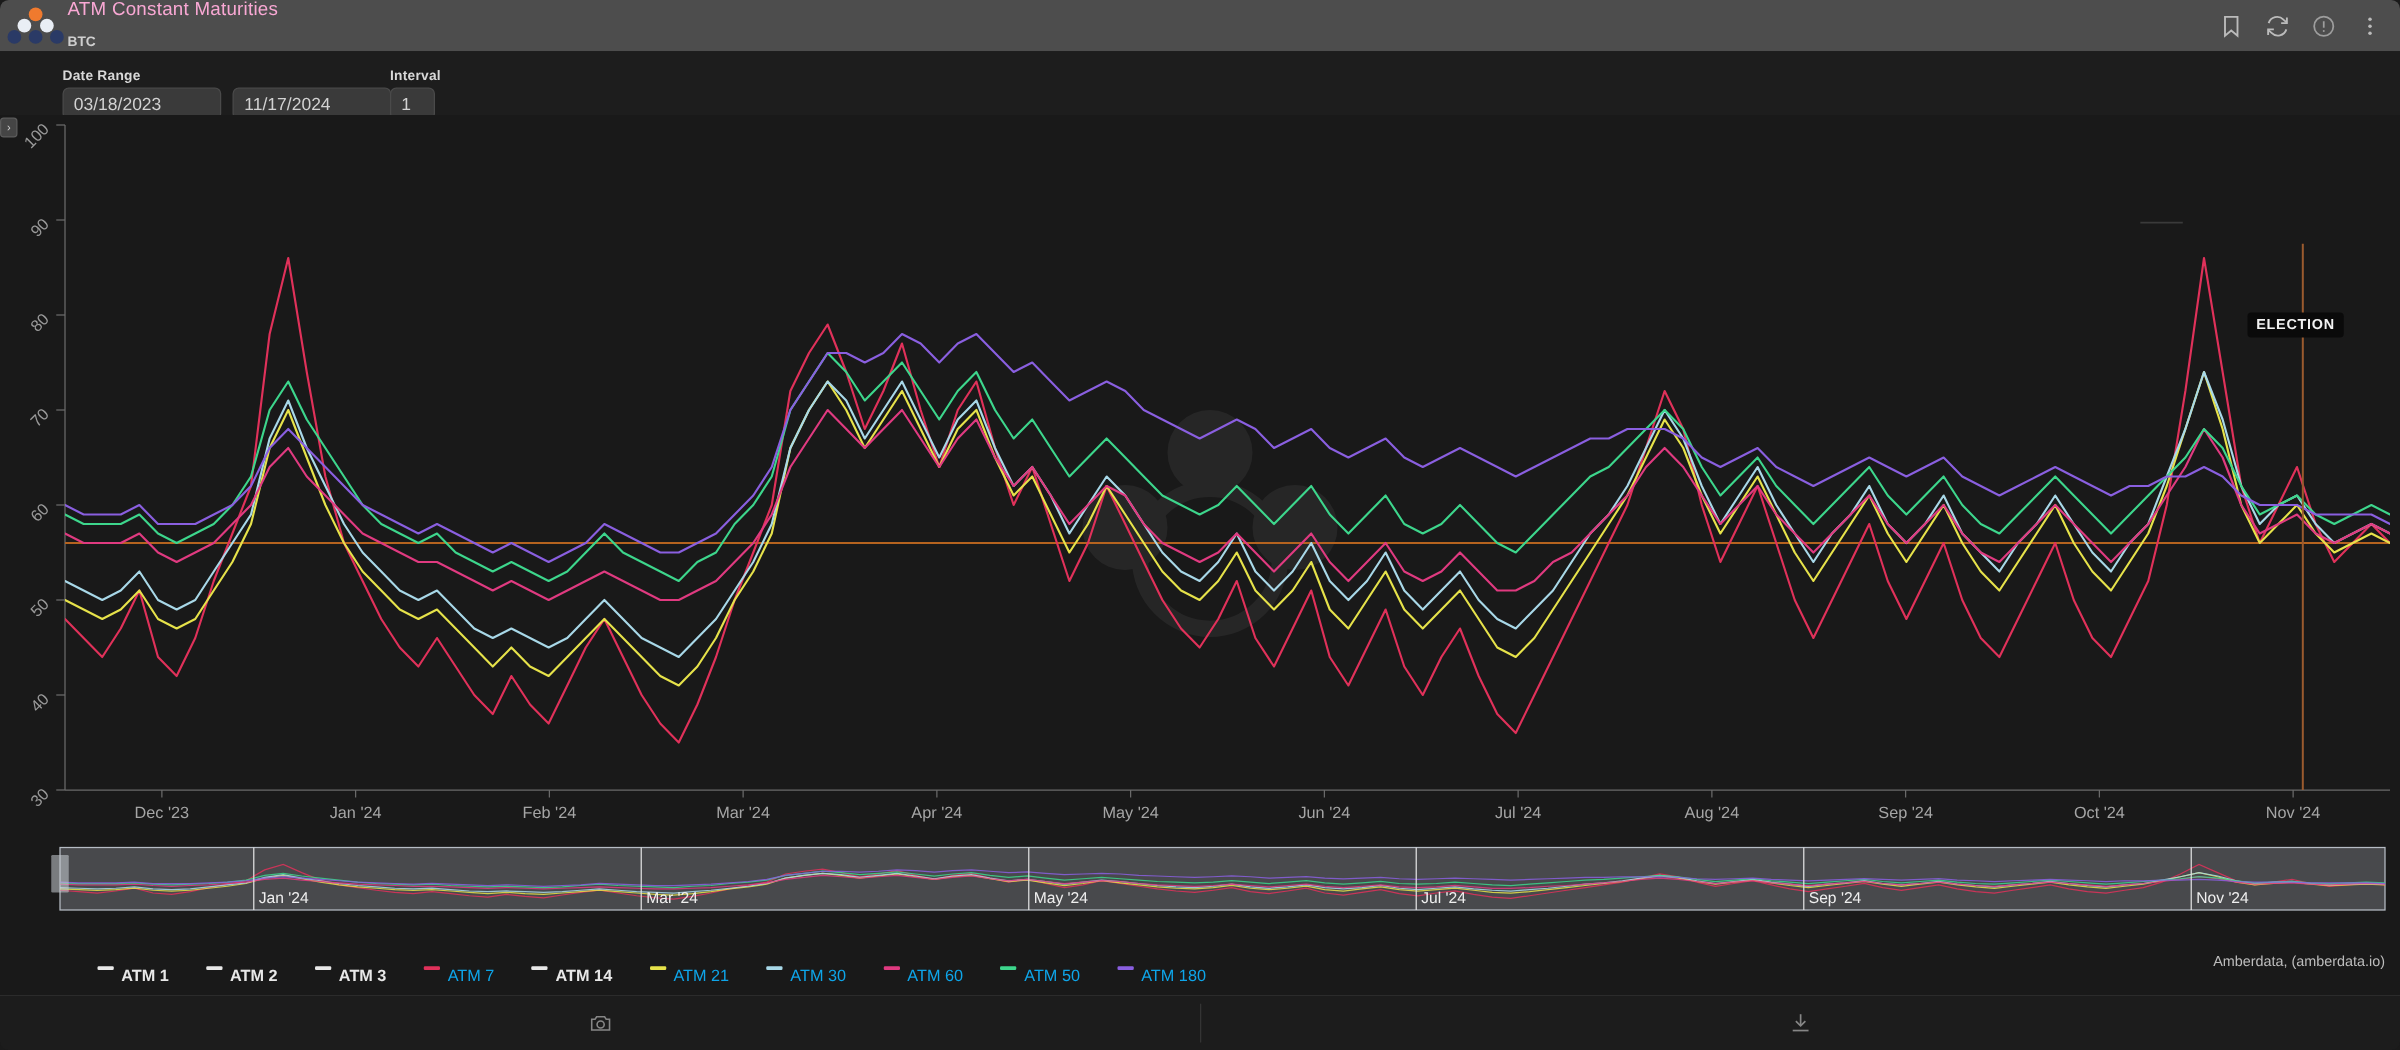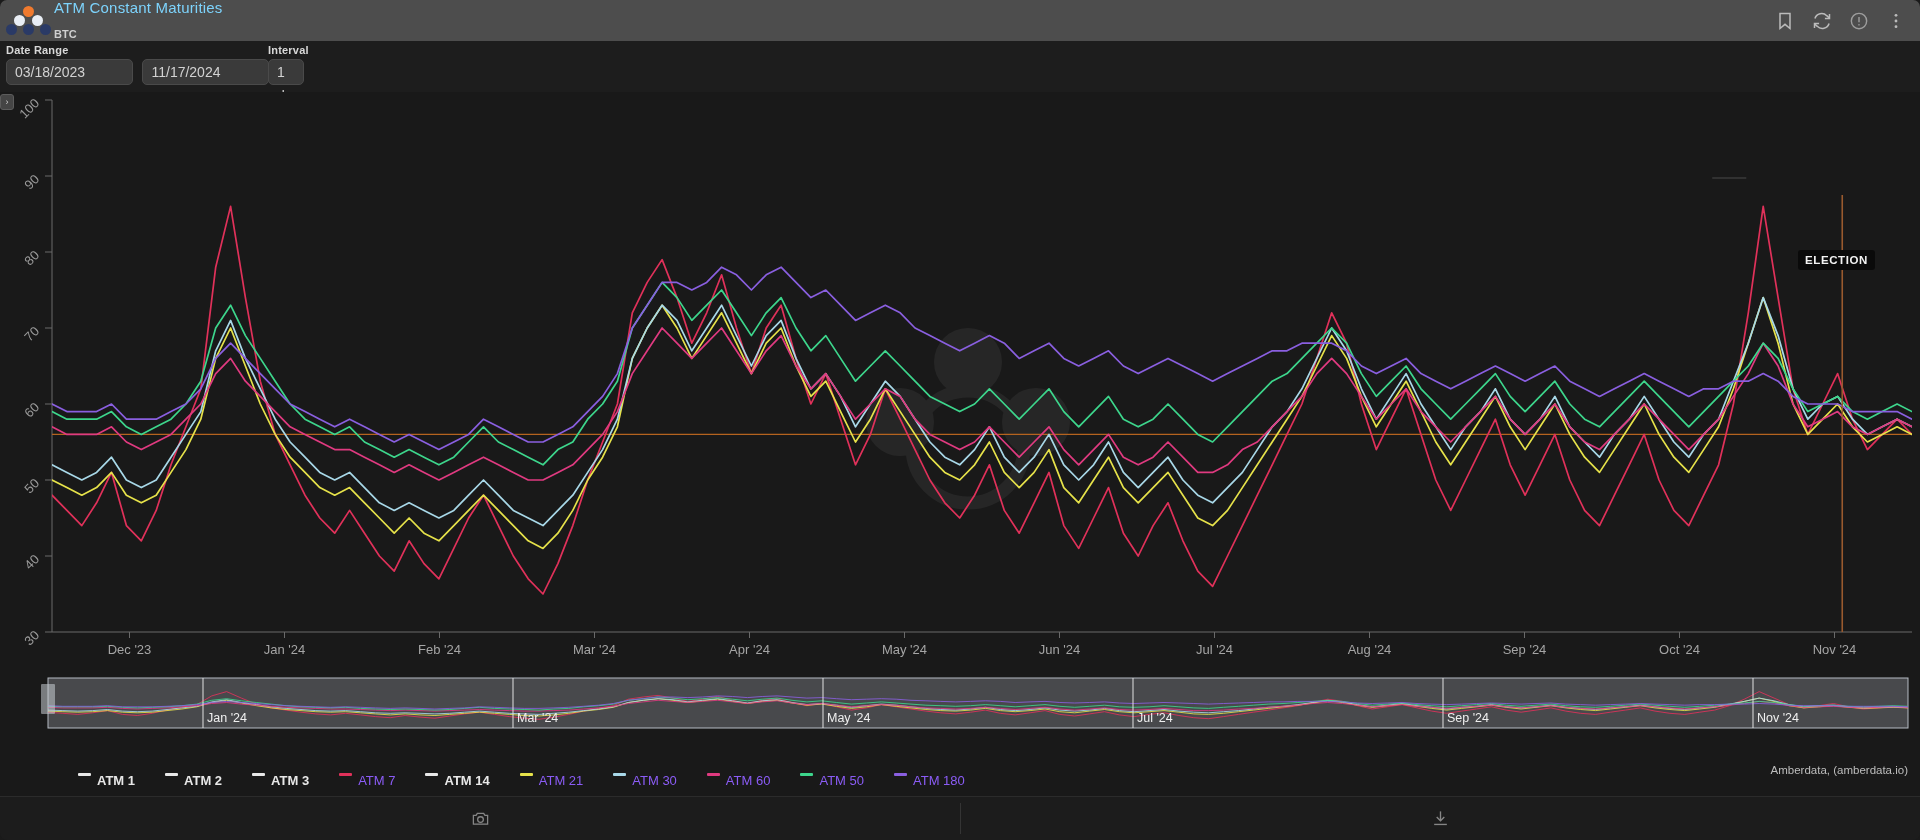--- a/index.html
+++ b/index.html
@@ -13,28 +13,28 @@
   
   #titlebar {
     position: absolute; left: 0; top: 0; width: 1920px; height: 41px;
     background: #4d4d4d;
     border-top-left-radius: 7px; border-top-right-radius: 7px;
     display: flex; align-items: center;
   }
   #app-logo { width: 44px; height: 36px; margin-left: 6px; position: relative; }
   #app-logo .d { position: absolute; border-radius: 50%; }
   #titletext { margin-left: 4px; line-height: 1.05; }
-  #titletext .t1 { color: #7dd3fc; font-size: 15px; letter-spacing: .2px; }
+  #titletext .t1 { color: #f9a8d4; font-size: 15px; letter-spacing: .2px; }
   #titletext .t2 { color: #cfcfcf; font-size: 11px; font-weight: bold; margin-top: 13px; }
   #tb-icons { margin-left: auto; display: flex; align-items: center; gap: 17px; margin-right: 14px; }
   #tb-icons .ic { width: 20px; height: 20px; opacity: .78; }
 
   
   #controls { position: absolute; left: 0; top: 41px; width: 1920px; height: 51px; background: #1d1d1d; }
-  .field-group { position: absolute; top: 3px; }
+  .field-group { position: absolute; top: 14px; margin-left: 44px; }
   .field-label { color: #d8d8d8; font-size: 11px; font-weight: bold; letter-spacing: .2px; margin-bottom: 3px; }
   .field-box {
     background: #3a3a3a; border: 1px solid #4a4a4a; border-radius: 5px;
     color: #d2d2d2; font-size: 14px; height: 26px; line-height: 24px;
     padding: 0 8px; display: inline-block;
   }
   #dr1 { width: 127px; }
   #dr2 { width: 127px; }
   #iv  { width: 36px; }
 
@@ -57,21 +57,21 @@
 
   
   #legend {
     position: absolute; left: 0; top: 766px; width: 1920px; height: 28px;
     display: flex; align-items: center; padding-left: 78px; gap: 0px;
   }
   .lg-item { display: flex; align-items: flex-start; margin-right: 30px; }
   .lg-dash { width: 13px; height: 3px; border-radius: 1px; margin-right: 6px; }
   .lg-text { font-size: 13px; white-space: nowrap; }
   .lg-off .lg-text { color: #e8e8e8; font-weight: bold; }
-  .lg-on  .lg-text { color: #8b5cf6; font-weight: normal; }
+  .lg-on  .lg-text { color: #0ea5e9; font-weight: normal; }
 
   #credit {
     position: absolute; right: 12px; top: 764px;
     color: #bdbdbd; font-size: 11.5px; text-align: right;
   }
 
   
   #bottombar {
     position: absolute; left: 0; top: 796px; width: 1920px; height: 44px;
     background: #1c1c1c; border-top: 1px solid #2b2b2b;

